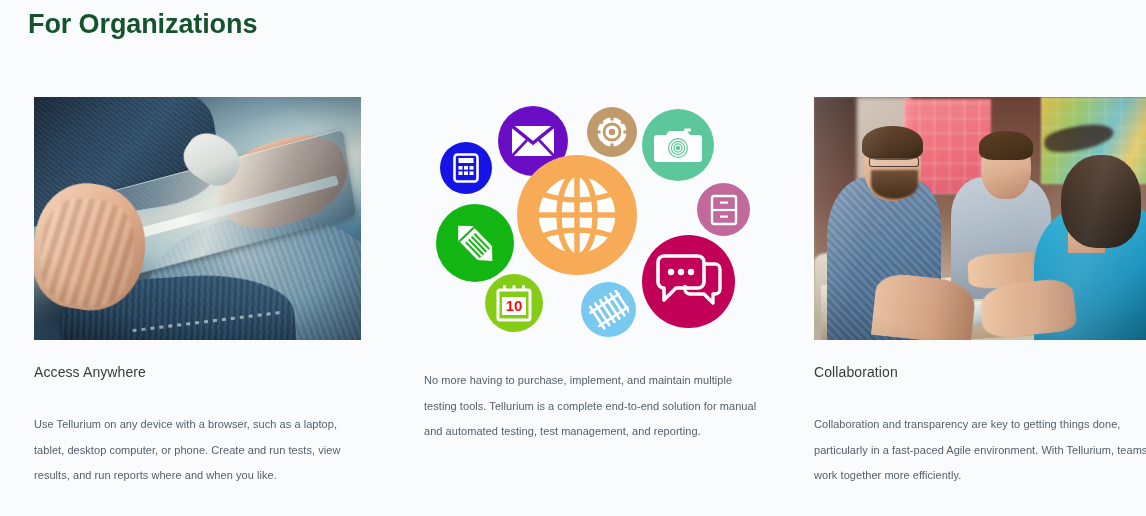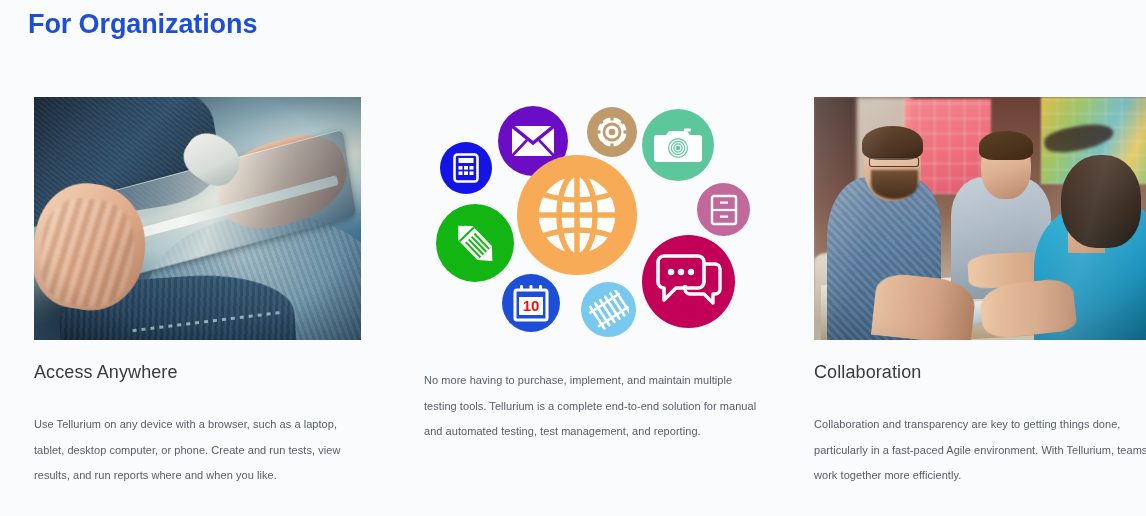--- a/index.html
+++ b/index.html
@@ -26,21 +26,21 @@
   }
 
   
   .section-heading {
     position: absolute;
     left: 28px;
     top: 6px;
     font-size: 27px;
     font-weight: 600;
     letter-spacing: -0.1px;
-    color: #1d4ed8;
+    color: #14532d;
     line-height: 36px;
     white-space: nowrap;
   }
 
   
   .columns {
     position: absolute;
     left: 0;
     top: 97px;
     width: 1146px;
@@ -66,21 +66,21 @@
   .col-3 .media { width: 334px; }
 
   .media.illustration {
     background: transparent;
     width: 345px;
     height: 243px;
   }
 
   .col-title {
     margin-top: 20px;
-    font-size: 18px;
+    font-size: 14px;
     font-weight: 400;
     color: #3b3b3b;
     line-height: 24px;
     letter-spacing: 0.1px;
   }
 
   .col-body {
     margin-top: 28px;
     font-size: 11px;
     line-height: 25.6px;
@@ -538,21 +538,21 @@
               <path d="M47 10 h12 a5 5 0 0 1 5 5 v20 a5 5 0 0 1 -5 5 h-2 v9 l-9 -9 h-14 a5 5 0 0 1 -5 -5 v-4" fill="none" stroke="#fff" stroke-width="3.4" stroke-linejoin="round"></path>
               <path d="M8 2 h34 a6 6 0 0 1 6 6 v20 a6 6 0 0 1 -6 6 h-22 l-12 12 v-12 h-0 a6 6 0 0 1 -6 -6 v-20 a6 6 0 0 1 6 -6 z" fill="none" stroke="#fff" stroke-width="3.6" stroke-linejoin="round"></path>
               <g fill="#fff">
                 <circle cx="15" cy="18" r="3.2"></circle>
                 <circle cx="25" cy="18" r="3.2"></circle>
                 <circle cx="35" cy="18" r="3.2"></circle>
               </g>
             </svg>
           </div>
 
-          <div class="ic" style="left:78px; top:177px; width:58px; height:58px; background:#1d4ed8;align-items:center;">
+          <div class="ic" style="left:61px; top:177px; width:58px; height:58px; background:#84cc16;align-items:center;">
             <svg width="38" height="38" viewBox="0 0 38 38">
               <g fill="#fff">
                 <rect x="8" y="1" width="3" height="6" rx="1.4"></rect>
                 <rect x="17.5" y="1" width="3" height="6" rx="1.4"></rect>
                 <rect x="27" y="1" width="3" height="6" rx="1.4"></rect>
               </g>
               <rect x="3" y="6" width="32" height="30" rx="2" fill="none" stroke="#fff" stroke-width="3"></rect>
               <rect x="7" y="13" width="24" height="18" fill="#fff"></rect>
               <text x="19" y="27.2" font-family="'Liberation Sans',sans-serif" font-size="15" font-weight="bold" fill="#f50d0d" text-anchor="middle">10</text>
             </svg>

